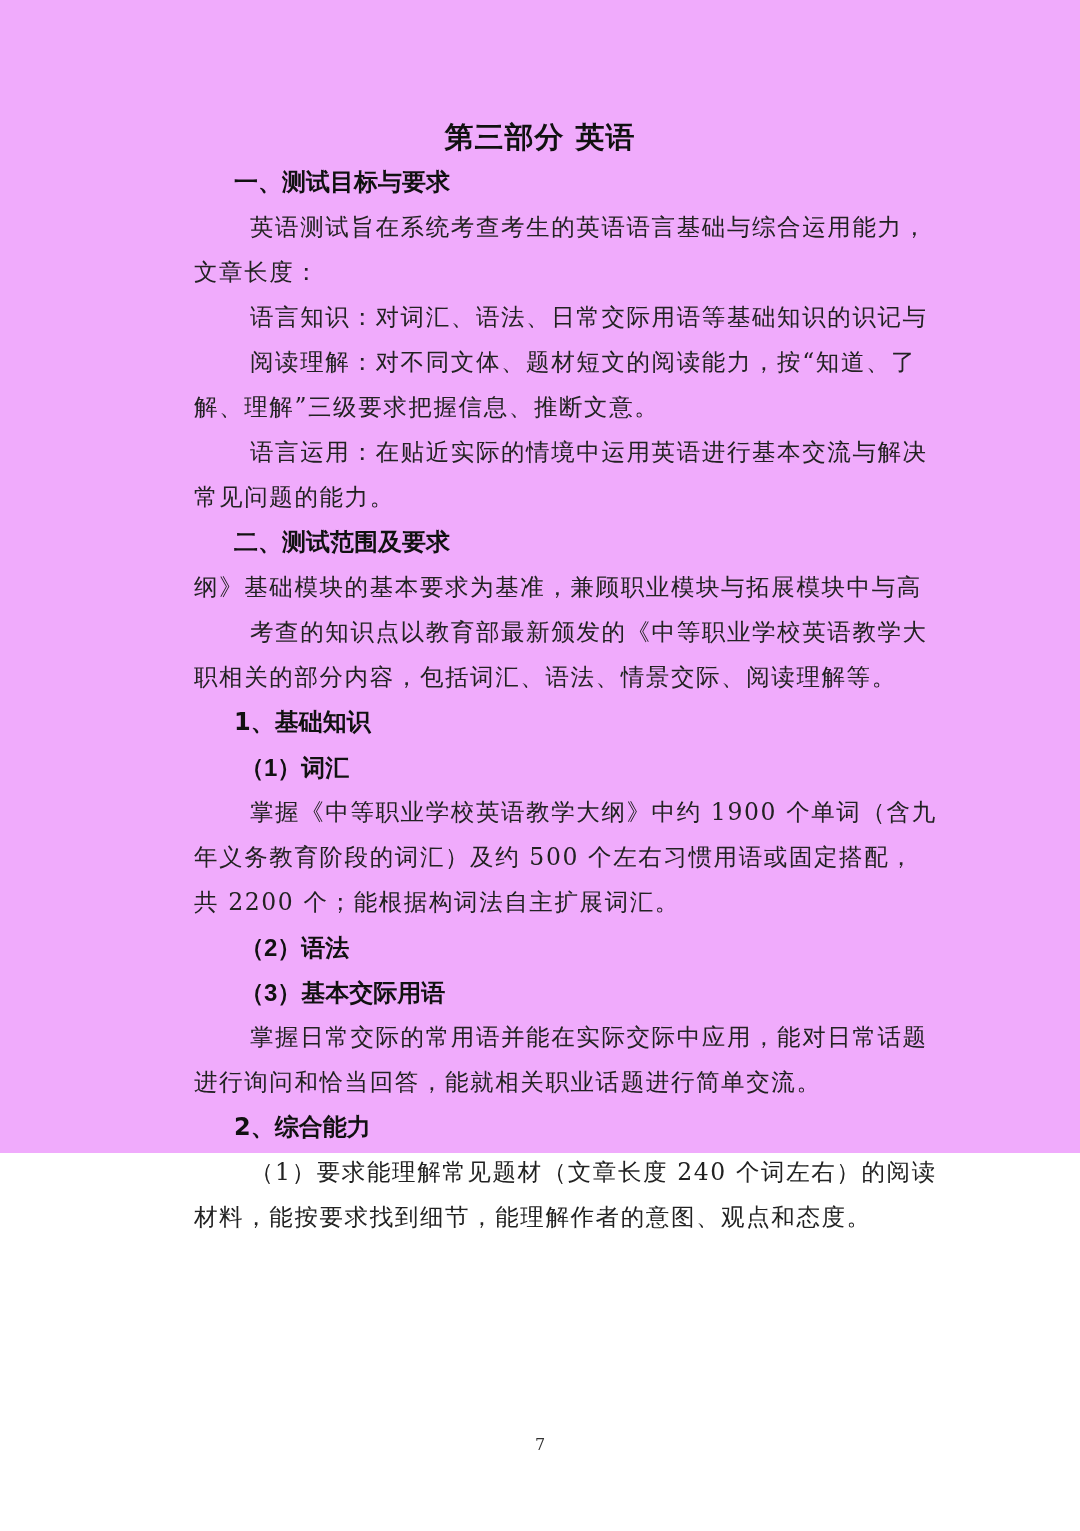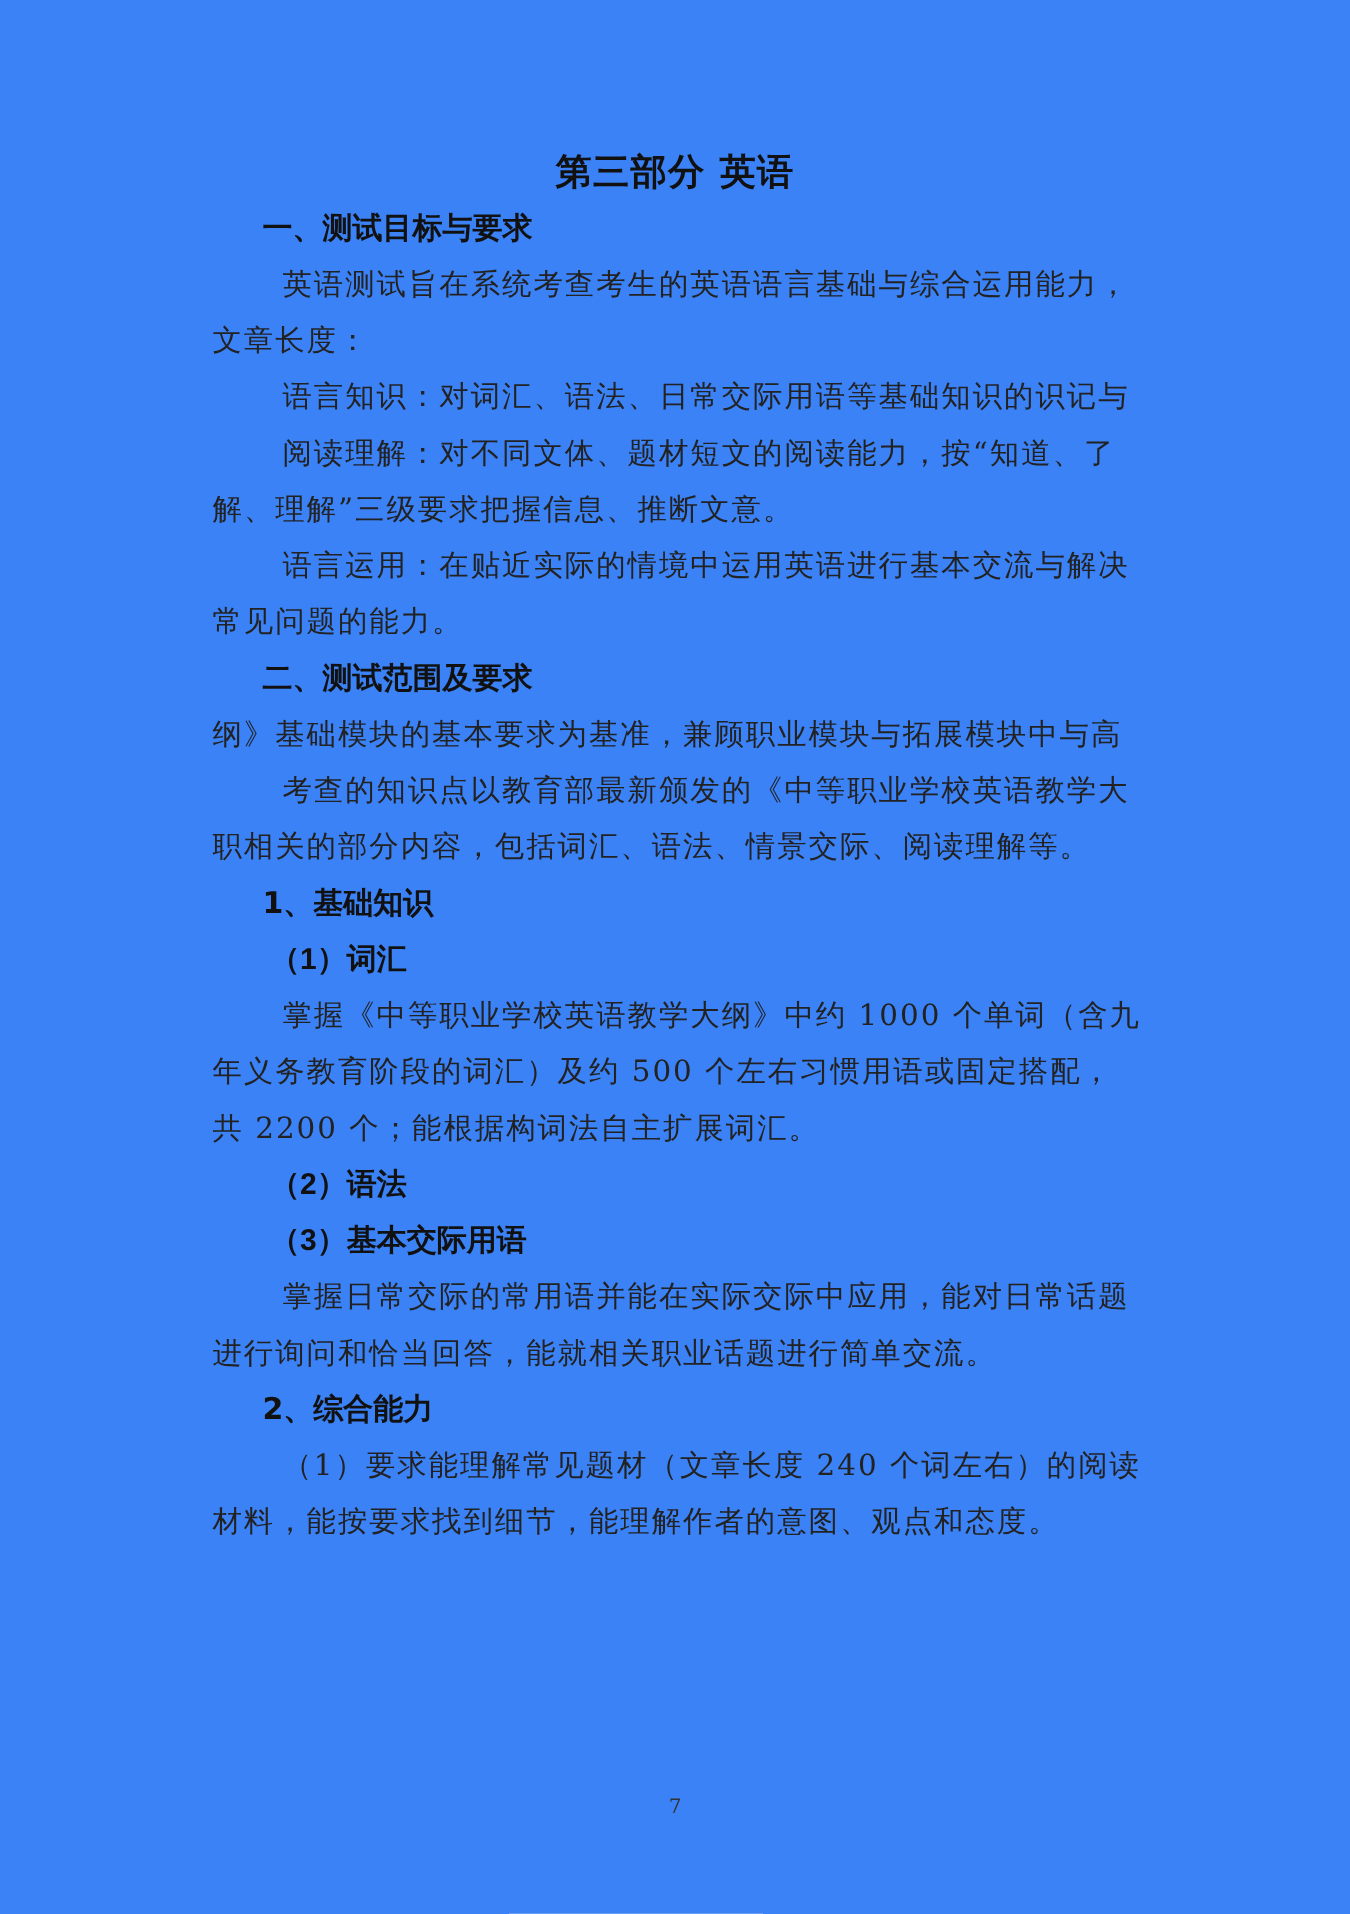--- a/index.html
+++ b/index.html
@@ -1,28 +1,28 @@
 <!DOCTYPE html>
 <html><head>
 <meta charset="utf-8">
 <style>
   html, body { margin: 0; padding: 0; background: #ffffff; }
   body { width: 1080px; height: 1531px; position: relative; overflow: hidden; }
   .page {
-    position: absolute; left: 0; top: 0; width: 1080px; height: 1531px;
-    background: #3b82f6; color: #1a1a1a;
+    position: absolute; left: 0; top: 0; width: 1080px; height: 1153px;
+    background: #f0abfc; color: #1a1a1a;
     font-family: "DejaVu Serif", "Liberation Serif", serif;
   }
   .title {
     position: absolute; top: 115px; left: 0; width: 1080px; text-align: center;
     font-family: "DejaVu Serif", serif; font-weight: bold; font-size: 29px;
     line-height: 45px; letter-spacing: 1px; color: #111;
   }
   .content {
-    position: absolute; left: 154px; top: 160px; width: 728px;
+    position: absolute; left: 178px; top: 160px; width: 728px;
   }
   .h1 {
     font-family: "DejaVu Sans", "Liberation Sans", sans-serif;
     font-weight: bold; font-size: 24px; line-height: 45px; height: 45px;
     padding-left: 56px; color: #111; white-space: nowrap;
   }
   .h2 {
     font-family: "DejaVu Sans", "Liberation Sans", sans-serif;
     font-weight: bold; font-size: 24px; line-height: 45px; height: 45px;
     padding-left: 56px; color: #111; white-space: nowrap;
@@ -70,21 +70,21 @@
     <div>
       <span class="line">纲》基础模块的基本要求为基准，兼顾职业模块与拓展模块中与高</span>
       <span class="line first">考查的知识点以教育部最新颁发的《中等职业学校英语教学大</span>
       <span class="line">职相关的部分内容，包括词汇、语法、情景交际、阅读理解等。</span>
     </div>
 
     <div class="h2">1、基础知识</div>
 
     <div class="h3">（1）词汇</div>
     <div>
-      <span class="line first">掌握《中等职业学校英语教学大纲》中约 1000 个单词（含九</span>
+      <span class="line first">掌握《中等职业学校英语教学大纲》中约 1900 个单词（含九</span>
       <span class="line">年义务教育阶段的词汇）及约 500 个左右习惯用语或固定搭配，</span>
       <span class="line">共 2200 个；能根据构词法自主扩展词汇。</span>
     </div>
 
     <div class="h3">（2）语法</div>
 
     <div class="h3">（3）基本交际用语</div>
     <div>
       <span class="line first">掌握日常交际的常用语并能在实际交际中应用，能对日常话题</span>
       <span class="line">进行询问和恰当回答，能就相关职业话题进行简单交流。</span>

